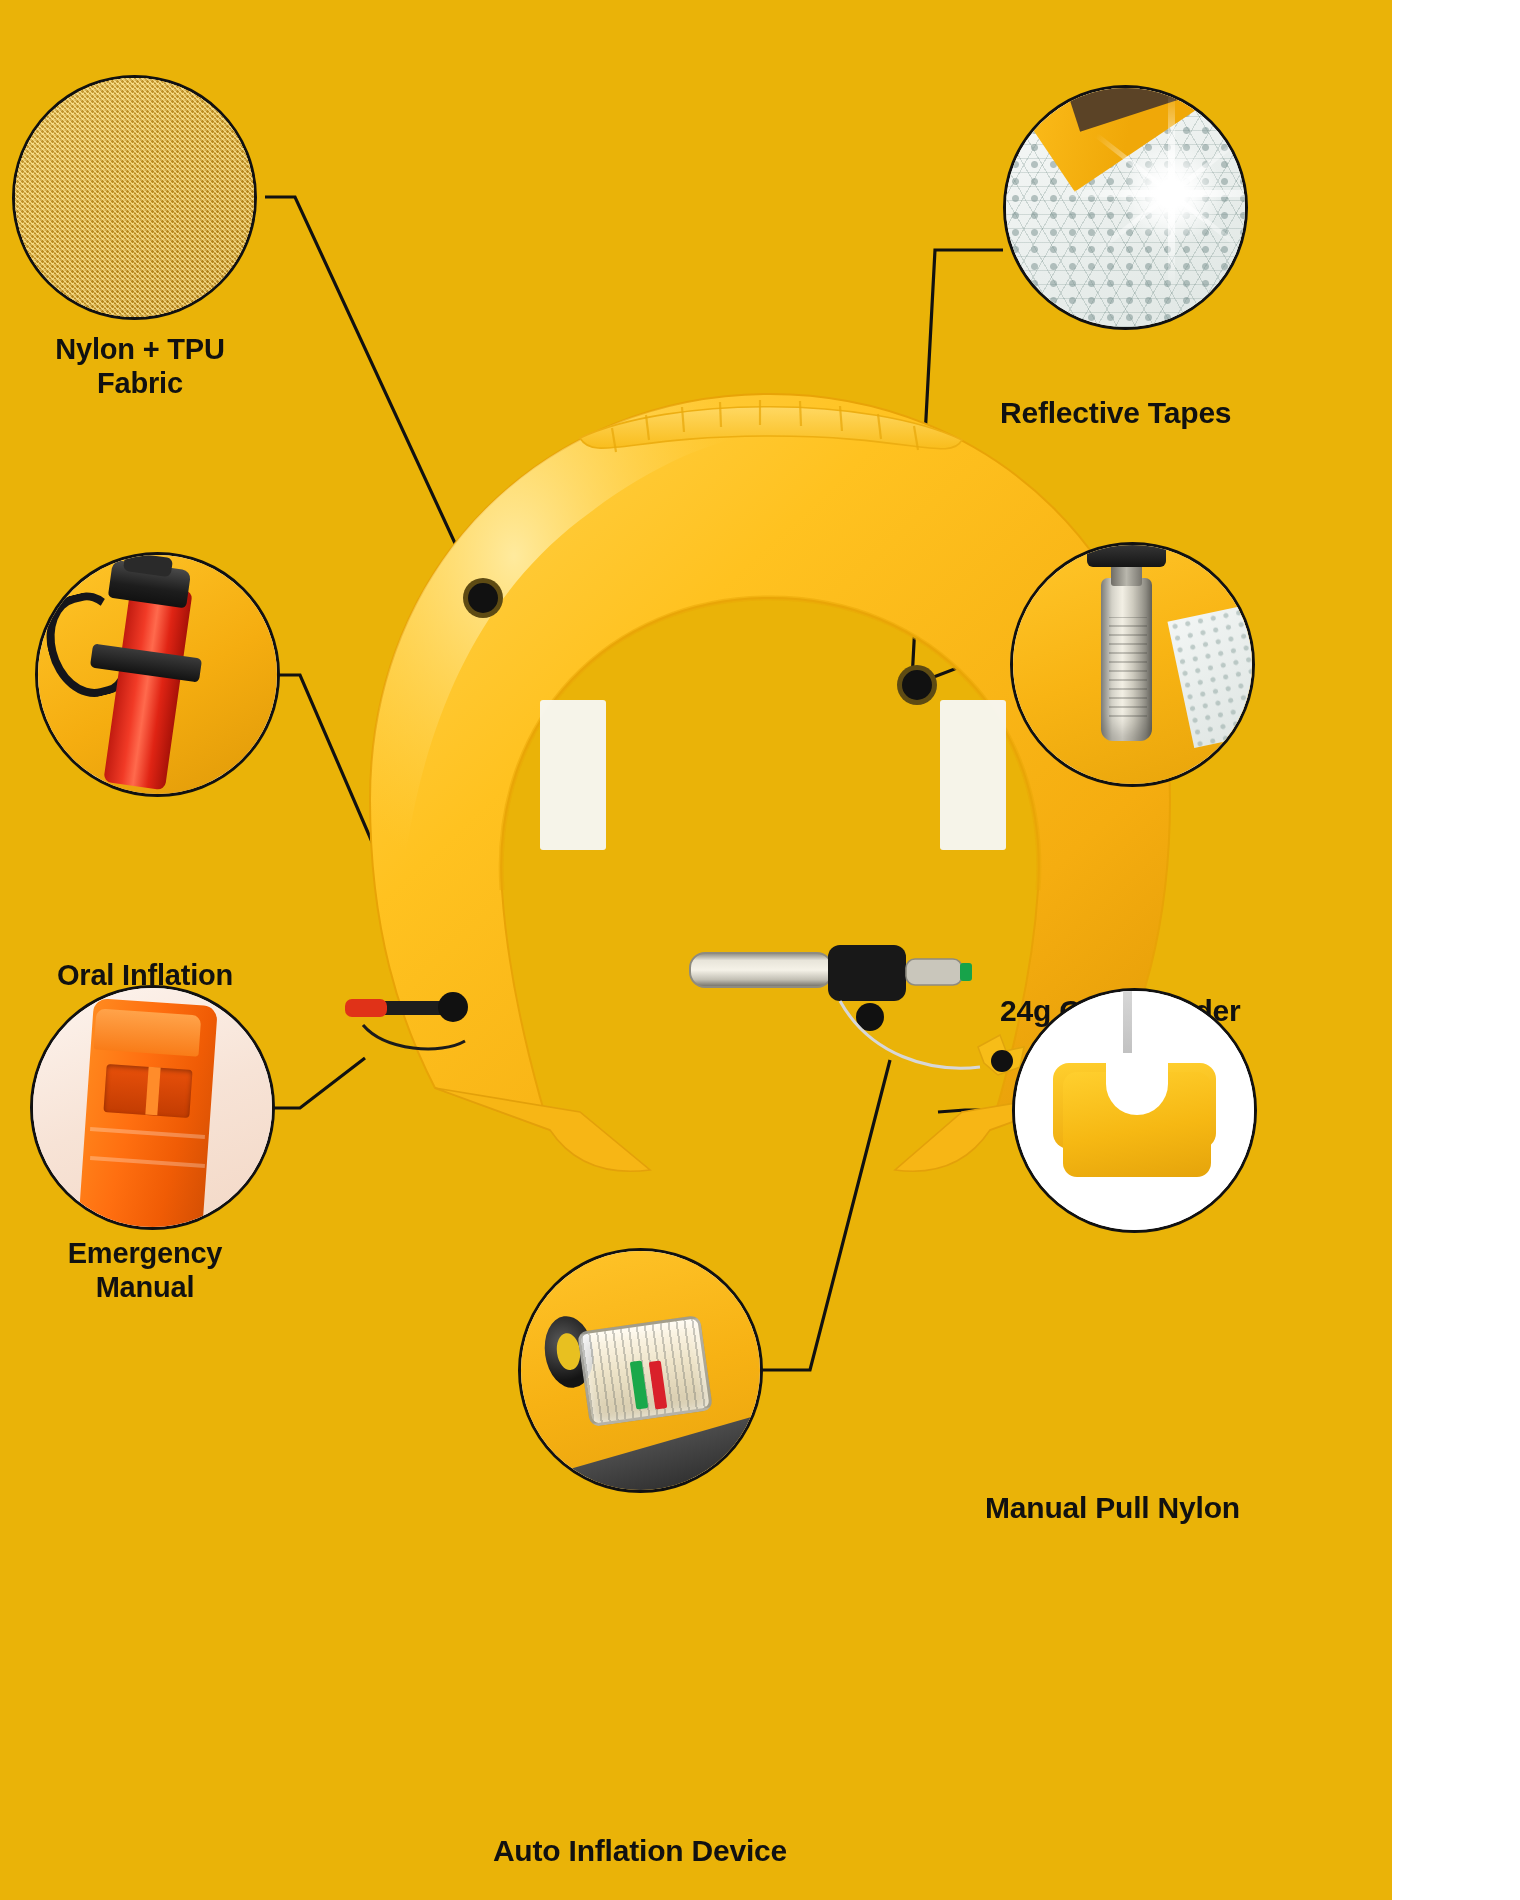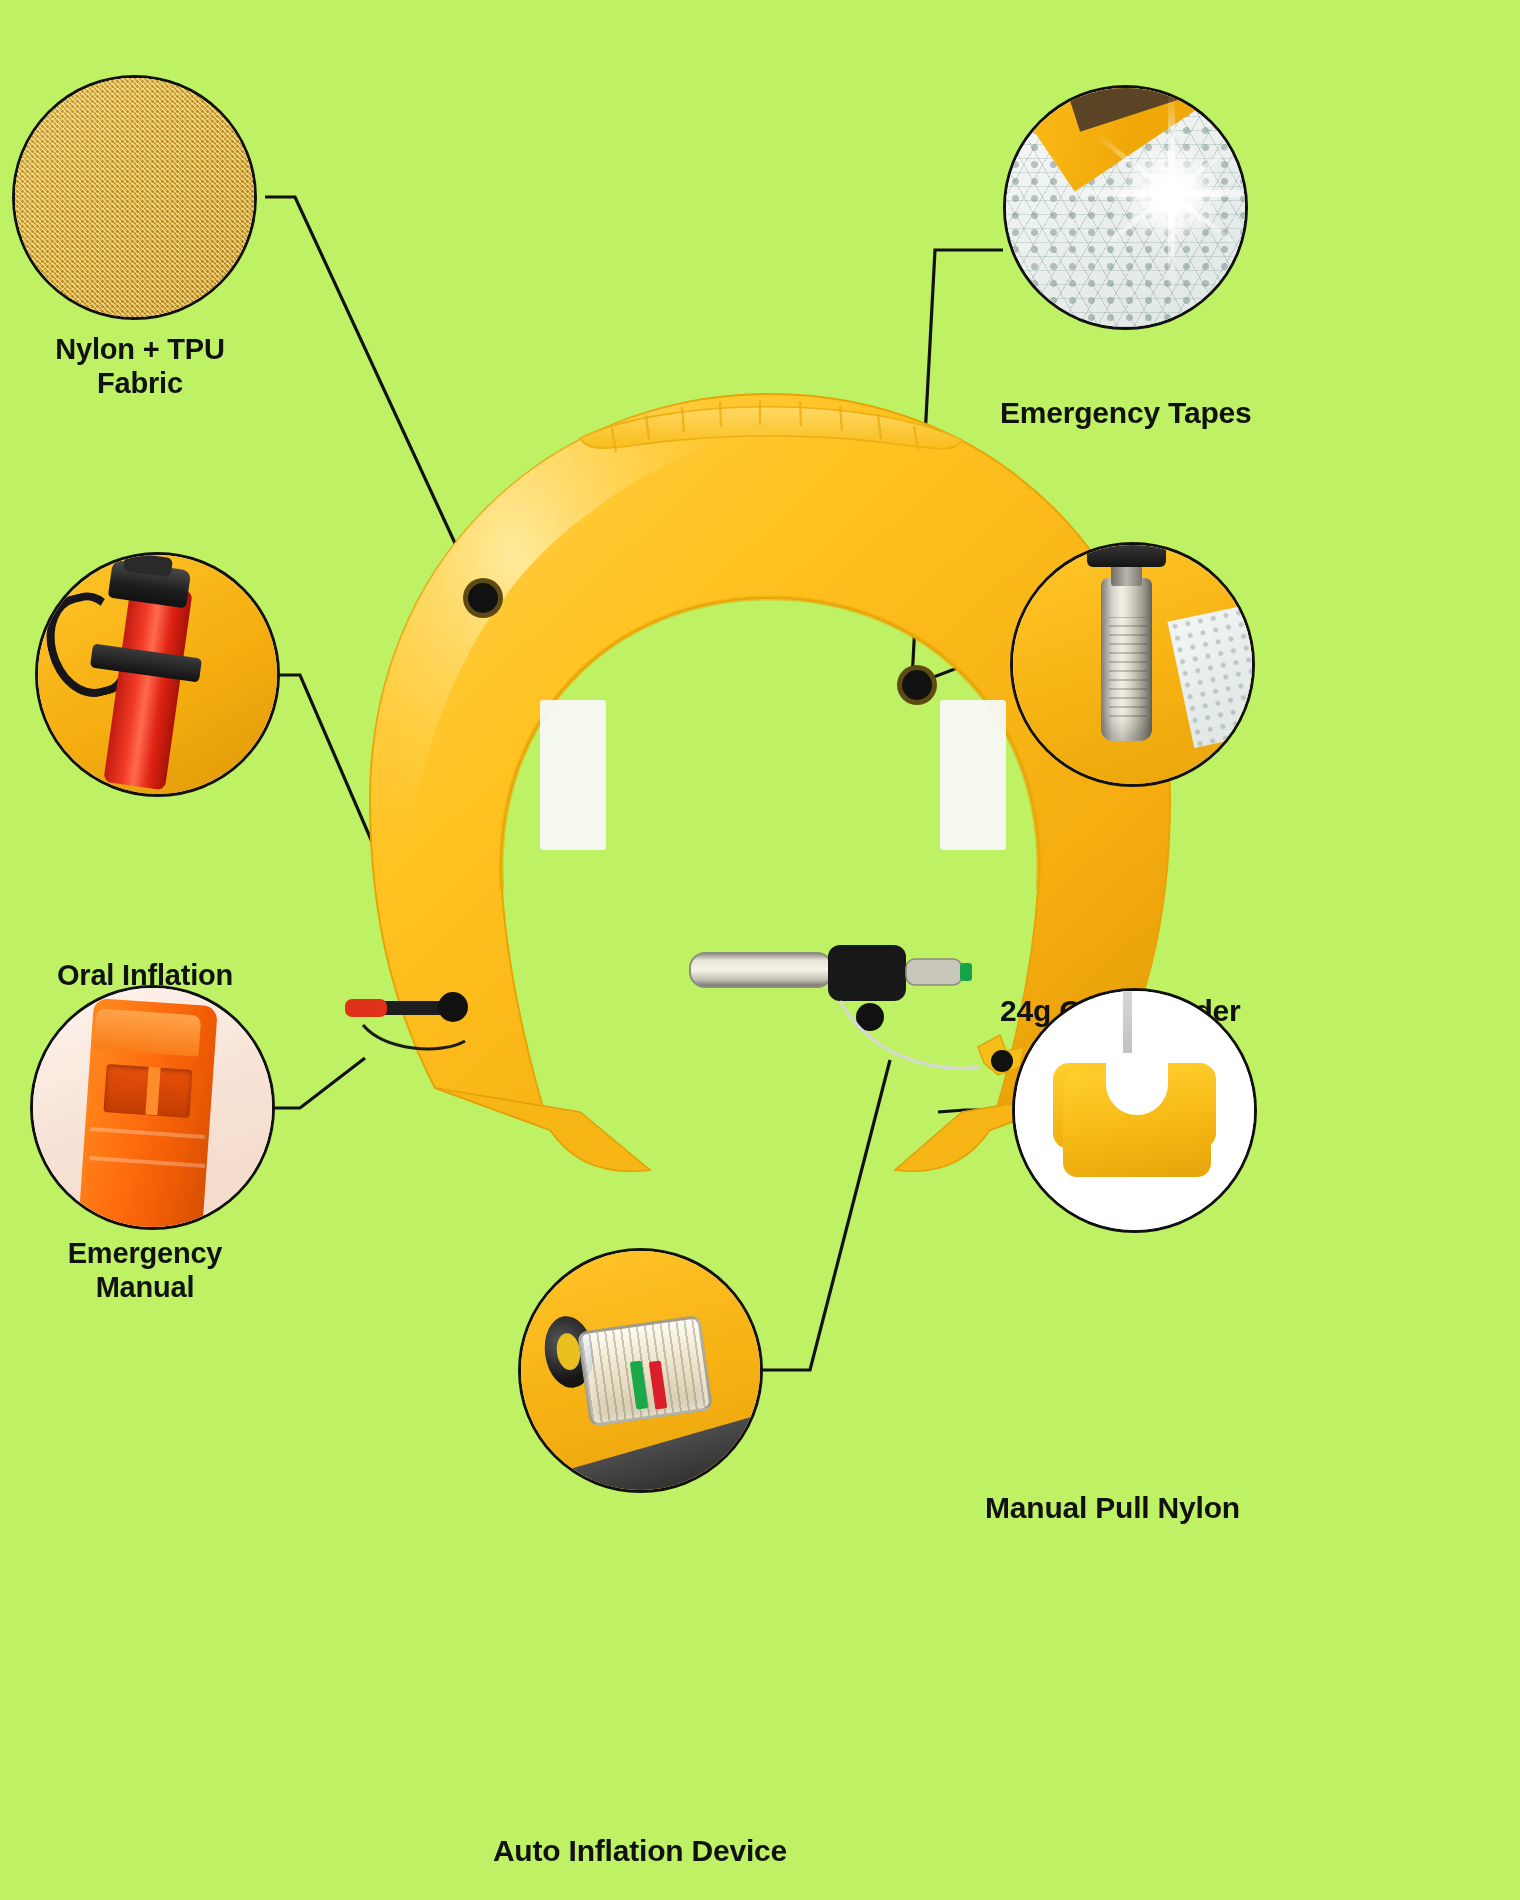--- a/index.html
+++ b/index.html
@@ -2,21 +2,21 @@
 <html><head>
 <meta charset="utf-8">
 <style>
   * { margin:0; padding:0; box-sizing:border-box; }
   html, body {
     width:1520px; height:1900px;
     background:#ffffff;
     font-family:"Liberation Sans", sans-serif;
     overflow:hidden;
   }
-  #stage { position:relative; width:1520px; height:1900px; background:#bef264; }
+  #stage { position:relative; width:1392px; height:1900px; background:#eab308; }
 
   
   .callout { position:absolute; }
   .bubble {
     position:absolute; border-radius:50%;
     border:3px solid #111; overflow:hidden; background:#fff;
   }
   .bubble-inner { position:absolute; inset:0; }
 
   .label {
@@ -366,21 +366,21 @@
         <div class="hexgrid"></div>
         <div class="hex-dots"></div>
         <div class="refl-yellow-corner"></div>
         <div class="refl-dark-corner"></div>
         <div class="sunburst">
           <div class="ray" style="transform:rotate(38deg);"></div>
           <div class="ray" style="transform:rotate(-38deg);"></div>
         </div>
       </div>
     </div>
-    <div class="label lg" style="left:1000px; top:395px; width:330px; text-align:left;">Emergency Tapes</div>
+    <div class="label lg" style="left:1000px; top:395px; width:330px; text-align:left;">Reflective Tapes</div>
   </div>
 
   <div class="callout">
     <div class="bubble" style="left:35px; top:552px; width:245px; height:245px;">
       <div class="bubble-inner">
         <div class="tube-bg"></div>
         <div class="tube-loop"></div>
         <div class="tube-body"></div>
         <div class="tube-cap"></div>
         <div class="tube-cap2"></div>

